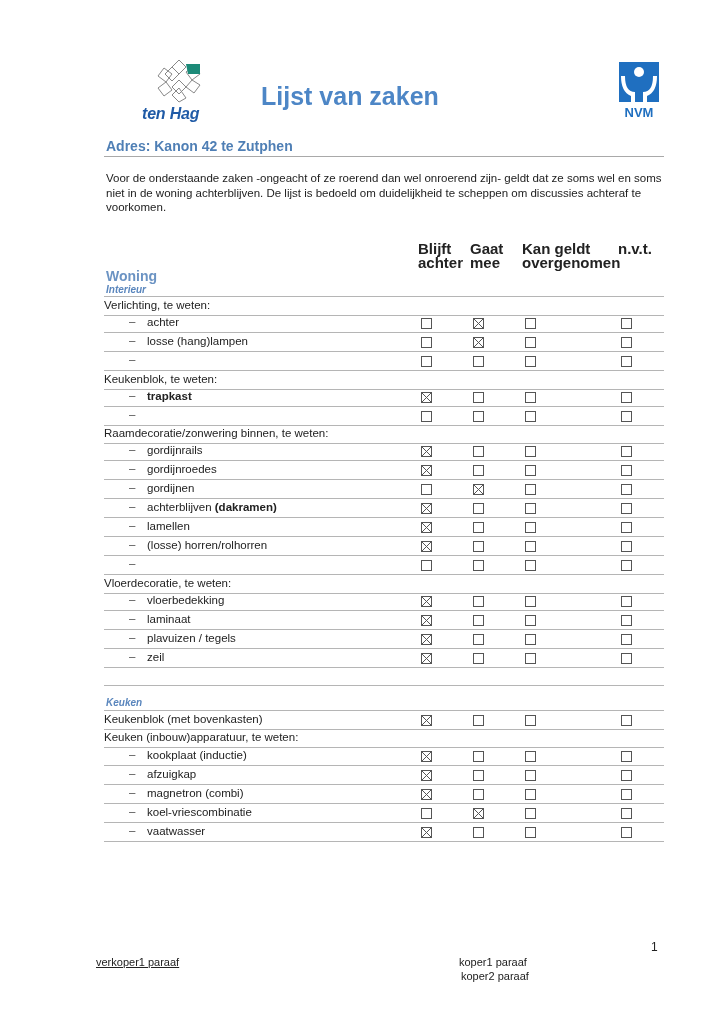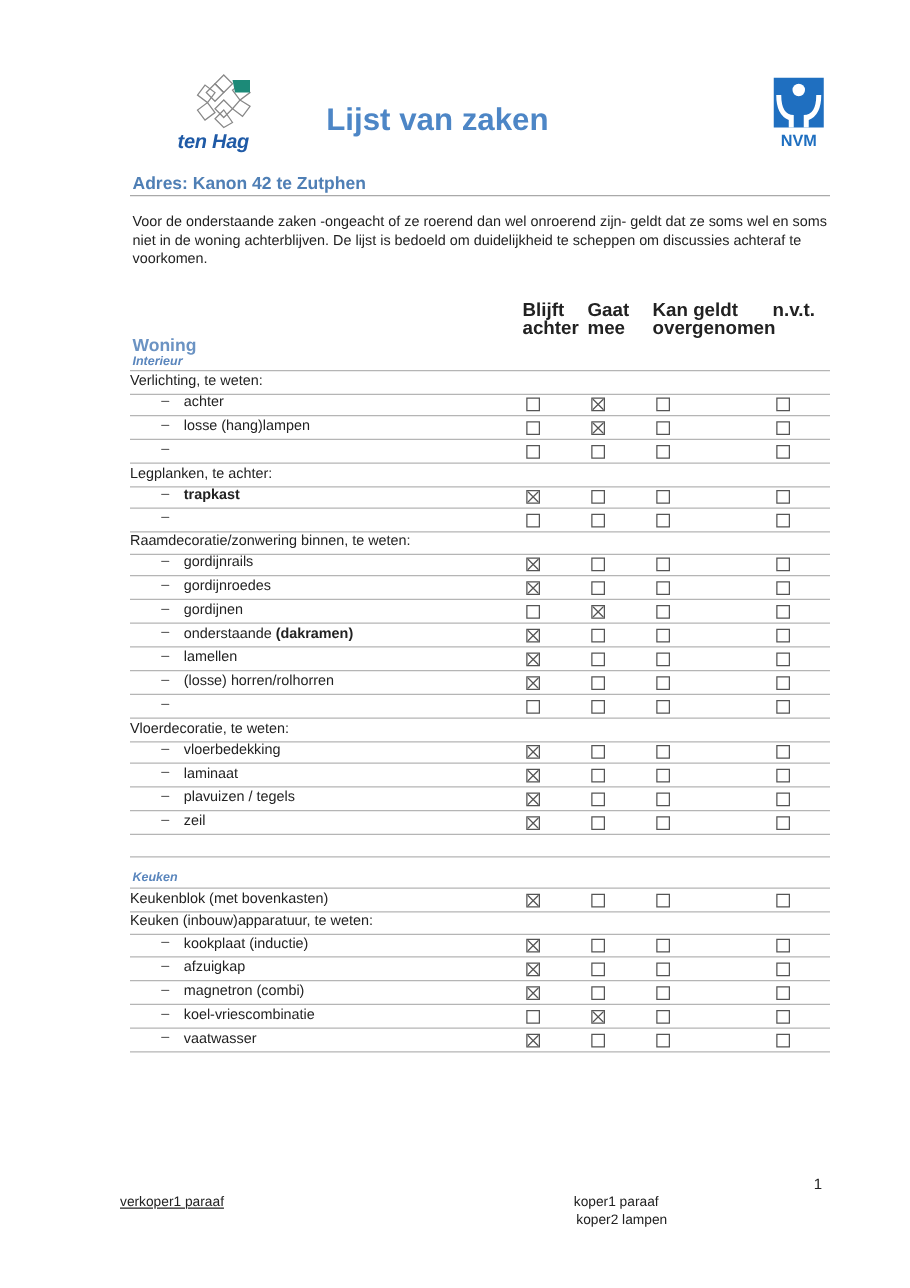--- a/index.html
+++ b/index.html
@@ -117,21 +117,21 @@
 
 <div class="row" style="top:352px">
   <span class="dash">–</span>
   <span class="cb c1"></span>
   <span class="cb c2"></span>
   <span class="cb c3"></span>
   <span class="cb c4"></span>
 </div>
 
 <div class="row" style="top:371px">
-  <span class="lbl" style="left:0">Legplanken, te achter:</span>
+  <span class="lbl" style="left:0">Keukenblok, te weten:</span>
 </div>
 
 <div class="row" style="top:388px">
   <span class="dash">–</span>
   <span class="txt" style="font-weight:bold">trapkast</span>
   <span class="cb c1">
       <svg width="9" height="9">
         <path d="M0 0L9 9M9 0L0 9" stroke="#555" stroke-width="1"></path>
       </svg>
     </span>
@@ -186,21 +186,21 @@
       <svg width="9" height="9">
         <path d="M0 0L9 9M9 0L0 9" stroke="#555" stroke-width="1"></path>
       </svg>
     </span>
   <span class="cb c3"></span>
   <span class="cb c4"></span>
 </div>
 
 <div class="row" style="top:499px">
   <span class="dash">–</span>
-  <span class="txt"><span>onderstaande</span> <b>(dakramen)</b></span>
+  <span class="txt"><span>achterblijven</span> <b>(dakramen)</b></span>
   <span class="cb c1">
       <svg width="9" height="9">
         <path d="M0 0L9 9M9 0L0 9" stroke="#555" stroke-width="1"></path>
       </svg>
     </span>
   <span class="cb c2"></span>
   <span class="cb c3"></span>
   <span class="cb c4"></span>
 </div>
 
@@ -375,13 +375,13 @@
       </svg>
     </span>
   <span class="cb c2"></span>
   <span class="cb c3"></span>
   <span class="cb c4"></span>
 </div>
 
 <div class="abs footer" style="left:651px; top:940px; font-size:12px;">1</div>
 <div class="abs footer" style="left:96px; top:956px;text-decoration:underline;">verkoper1 paraaf</div>
 <div class="abs footer" style="left:459px; top:956px;">koper1 paraaf</div>
-<div class="abs footer" style="left:461px; top:970px;">koper2 lampen</div>
+<div class="abs footer" style="left:461px; top:970px;">koper2 paraaf</div>
 
 </body></html>

